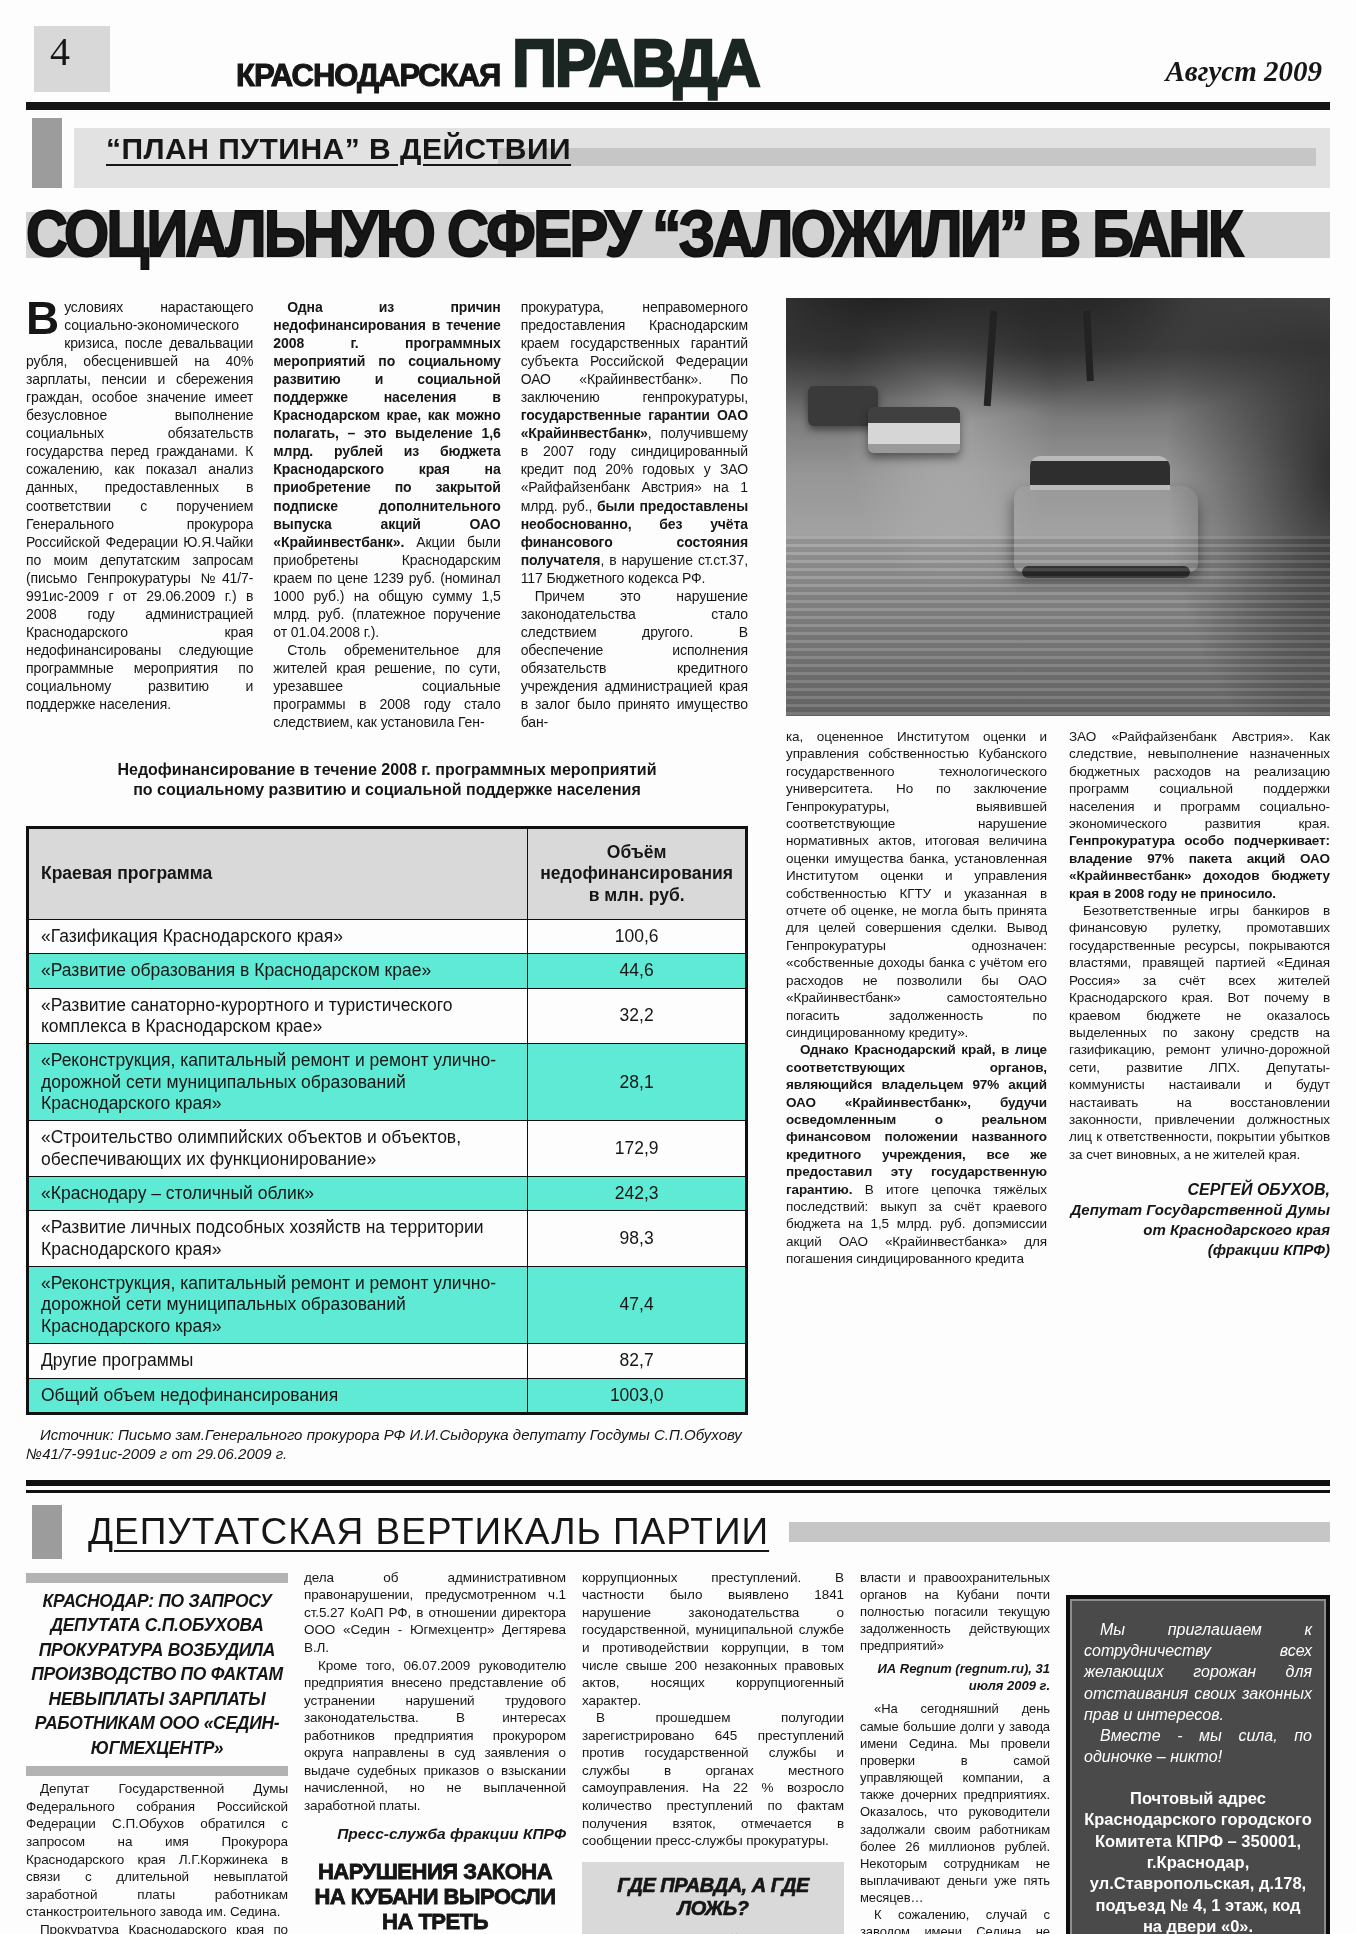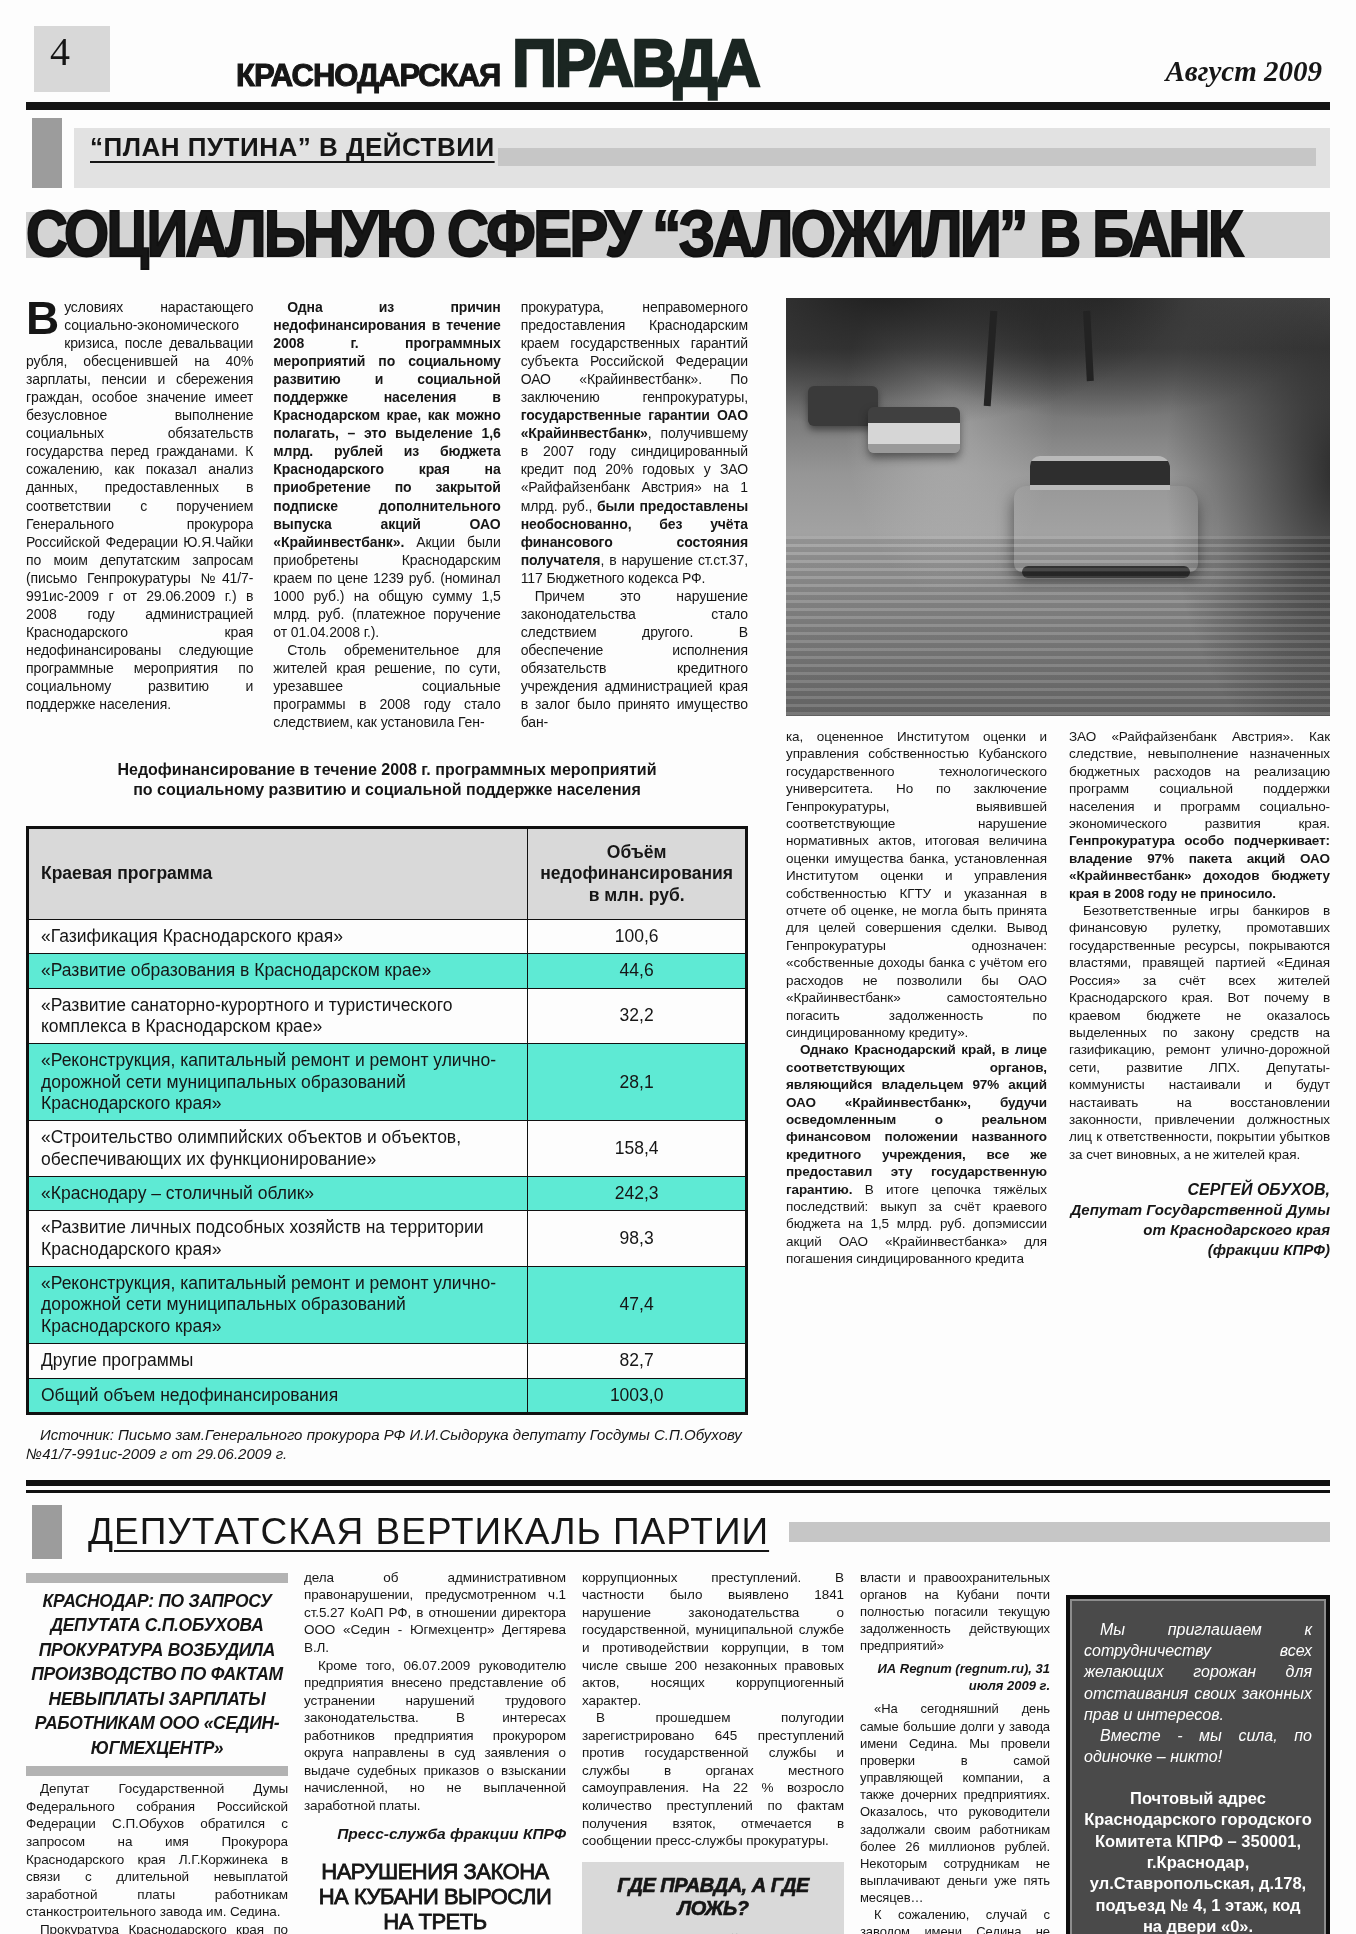--- a/index.html
+++ b/index.html
@@ -16,21 +16,21 @@
   .mast-big{font-size:62px;font-weight:900;color:#1b2622;letter-spacing:-2px;line-height:.8;
             -webkit-text-stroke:2.5px #1b2622;transform:scaleY(1.08);transform-origin:bottom;display:inline-block;}
   .issue-date{position:absolute;right:8px;bottom:12px;font-family:"Liberation Serif",serif;
               font-style:italic;font-weight:700;font-size:29px;}
   .rule{height:8px;background:#151515;margin-top:2px;}
 
   
   .kicker{position:relative;height:56px;margin-top:14px;}
   .kicker-square{position:absolute;left:6px;top:-6px;width:30px;height:70px;background:#9c9c9c;}
   .kicker-inner{position:absolute;left:48px;top:4px;right:0;bottom:-8px;background:#e2e2e2;}
-  .kicker-text{position:absolute;left:64px;top:8px;font-size:26px;font-weight:700;letter-spacing:.5px;
+  .kicker-text{position:absolute;left:80px;top:8px;font-size:30px;font-weight:700;letter-spacing:.5px;
                text-decoration:underline;text-decoration-thickness:2px;text-underline-offset:5px;}
   .kicker-bar{position:absolute;left:472px;right:14px;top:24px;height:18px;background:#c6c6c6;}
 
   
   .headline{position:relative;margin-top:16px;height:84px;}
   .headline-band{position:absolute;left:0;right:0;top:16px;height:46px;background:#d4d4d4;}
   .headline-text{position:relative;font-size:58px;font-weight:900;letter-spacing:-2.5px;white-space:nowrap;
                  -webkit-text-stroke:1.8px #111;transform:scaleY(1.12);transform-origin:top left;}
 
   
@@ -88,21 +88,21 @@
             text-decoration-thickness:2px;text-underline-offset:6px;white-space:nowrap;}
   .s2-bar{flex:1;height:20px;background:#c6c6c6;margin-left:20px;}
 
   .s2{display:grid;grid-template-columns:262px 262px 262px 190px 264px;column-gap:16px;height:522px;}
   .s2 .col{overflow:hidden;}
   .s2 .p{font-size:13.5px;line-height:1.3;}
   .s2 .col4 .p{font-size:13px;line-height:1.32;}
   .graybar{height:10px;background:#b3b3b3;margin:4px 0;}
   .s2-head1{font-weight:800;font-style:italic;font-size:17.5px;line-height:1.4;text-align:center;letter-spacing:-.3px;margin:6px 0;}
   .byline{text-align:right;font-weight:700;font-style:italic;font-size:15.5px;margin:10px 0 6px;}
-  .s2-head2{font-weight:400;font-size:22px;line-height:1.15;text-align:center;letter-spacing:-.5px;margin:16px 0 10px;
+  .s2-head2{font-weight:700;font-size:22px;line-height:1.15;text-align:center;letter-spacing:-.5px;margin:16px 0 10px;
             -webkit-text-stroke:.8px #111;}
   .graybox{background:#d9d9d9;padding:12px 10px;margin:12px 0;}
   .gb-title{font-weight:800;font-style:italic;font-size:20px;letter-spacing:-.5px;text-align:center;margin-bottom:10px;
             -webkit-text-stroke:.6px #111;}
   .gb-quote{font-style:italic;font-size:15px;line-height:1.35;text-indent:12px;margin:0;}
   .attr{font-weight:700;font-style:italic;font-size:13px;line-height:1.3;text-align:right;margin:6px 0;}
 
   .darkbox{margin-top:26px;background:#4a4a4a;border:4px solid #0d0d0d;box-shadow:inset 0 0 0 2px #8d8d8d;
            color:#fff;padding:20px 14px;height:448px;box-sizing:border-box;overflow:hidden;}
   .db-invite{font-style:italic;font-size:16px;line-height:1.33;text-align:justify;text-indent:16px;margin:0;}
@@ -174,21 +174,21 @@
           <tr>
               <td>«Развитие санаторно-курортного и туристического комплекса в Краснодарском крае»</td>
               <td class="val">32,2</td>
             </tr>
           <tr class="alt">
               <td>«Реконструкция, капитальный ремонт и ремонт улично-дорожной сети муниципальных образований Краснодарского края»</td>
               <td class="val">28,1</td>
             </tr>
           <tr>
               <td>«Строительство олимпийских объектов и объектов, обеспечивающих их функционирование»</td>
-              <td class="val">158,4</td>
+              <td class="val">172,9</td>
             </tr>
           <tr class="alt">
               <td>«Краснодару – столичный облик»</td>
               <td class="val">242,3</td>
             </tr>
           <tr>
               <td>«Развитие личных подсобных хозяйств на территории Краснодарского края»</td>
               <td class="val">98,3</td>
             </tr>
           <tr class="alt">

